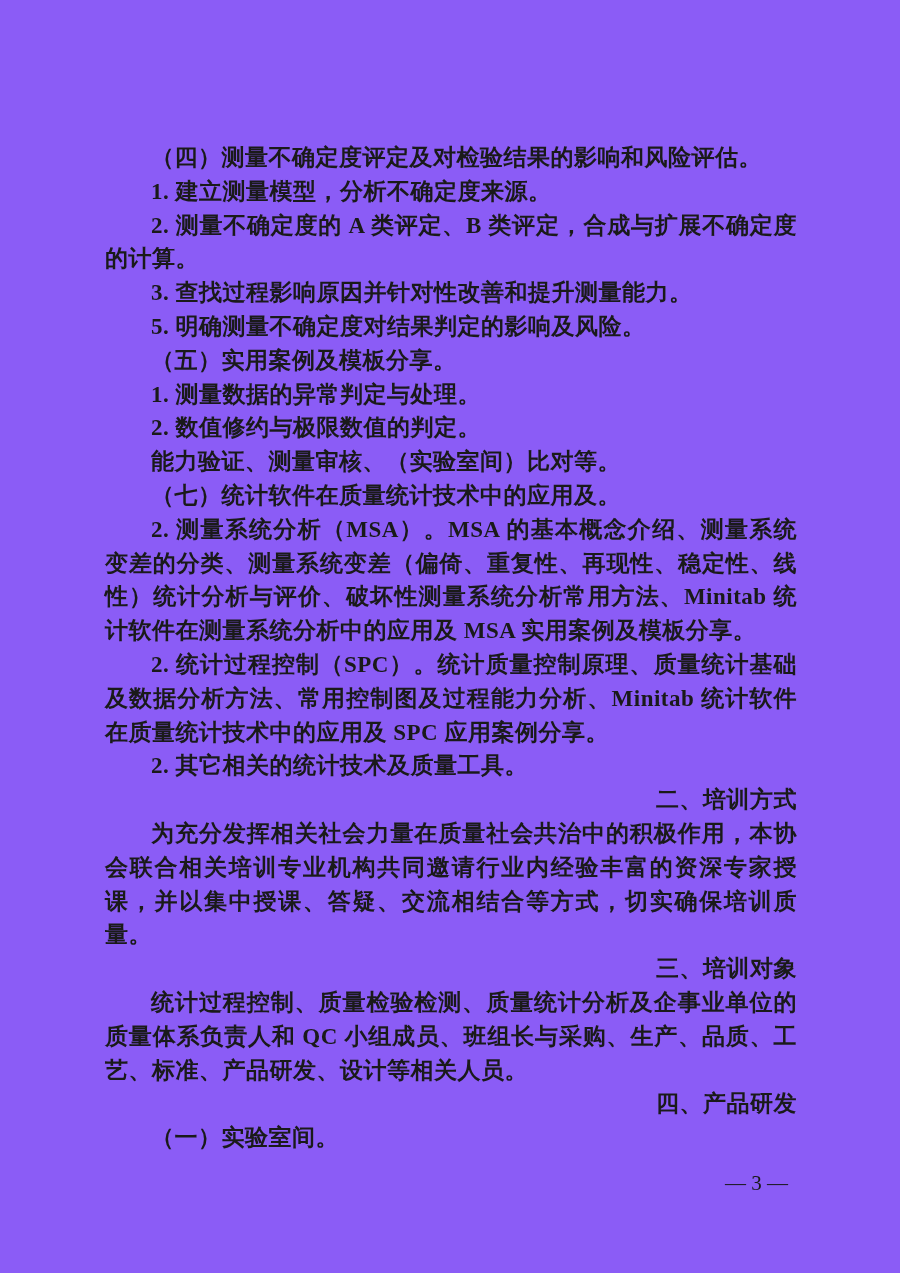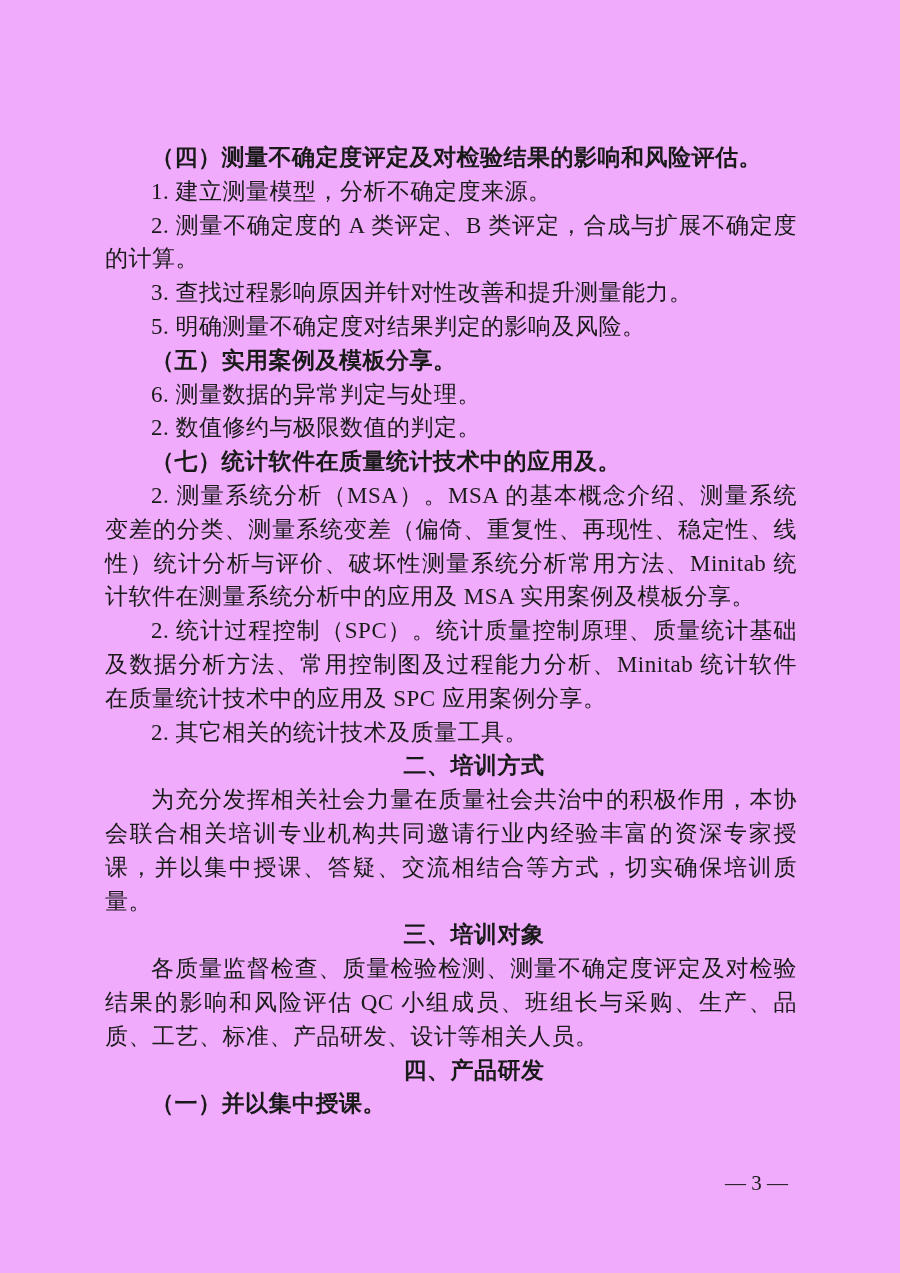--- a/index.html
+++ b/index.html
@@ -5,21 +5,21 @@
   html, body {
     margin: 0;
     padding: 0;
     background: #e8e8e8;
   }
   .page {
     position: relative;
     width: 900px;
     height: 1273px;
     margin: 0 auto;
-    background: #f0abfc;
+    background: #8b5cf6;
     overflow: hidden;
     color: #1a1a1a;
     font-family: "Liberation Serif", "DejaVu Serif", serif;
   }
   .content {
     position: absolute;
     left: 105px;
     top: 141px;
     width: 692px;
   }
@@ -33,28 +33,28 @@
     text-justify: inter-ideograph;
     word-break: break-all;
   }
   
   .content p.kai {
     font-weight: bold;
     letter-spacing: 0.5px;
   }
   
   .content p.body {
-    font-weight: normal;
+    font-weight: bold;
     letter-spacing: 0.5px;
   }
   
   .content p.hei {
     font-family: "Liberation Sans", "DejaVu Sans", sans-serif;
     font-weight: bold;
-    text-align: center;
+    text-align: right;
     letter-spacing: 0.5px;
   }
   .page-footer {
     position: absolute;
     top: 1170px;
     right: 112px;
     font-size: 21px;
     line-height: 26px;
     color: #1a1a1a;
     font-family: "Liberation Serif", "DejaVu Serif", serif;
@@ -64,27 +64,28 @@
 <body>
 
 <div class="page">
   <div class="content" id="paragraphs">
       <p class="kai">（四）测量不确定度评定及对检验结果的影响和风险评估。</p>
       <p class="body">1. 建立测量模型，分析不确定度来源。</p>
       <p class="body">2. 测量不确定度的 A 类评定、B 类评定，合成与扩展不确定度的计算。</p>
       <p class="body">3. 查找过程影响原因并针对性改善和提升测量能力。</p>
       <p class="body">5. 明确测量不确定度对结果判定的影响及风险。</p>
       <p class="kai">（五）实用案例及模板分享。</p>
-      <p class="body">6. 测量数据的异常判定与处理。</p>
+      <p class="body">1. 测量数据的异常判定与处理。</p>
       <p class="body">2. 数值修约与极限数值的判定。</p>
+      <p class="body">能力验证、测量审核、（实验室间）比对等。</p>
       <p class="kai">（七）统计软件在质量统计技术中的应用及。</p>
       <p class="body">2. 测量系统分析（MSA）。MSA 的基本概念介绍、测量系统变差的分类、测量系统变差（偏倚、重复性、再现性、稳定性、线性）统计分析与评价、破坏性测量系统分析常用方法、Minitab 统计软件在测量系统分析中的应用及 MSA 实用案例及模板分享。</p>
       <p class="body">2. 统计过程控制（SPC）。统计质量控制原理、质量统计基础及数据分析方法、常用控制图及过程能力分析、Minitab 统计软件在质量统计技术中的应用及 SPC 应用案例分享。</p>
       <p class="body">2. 其它相关的统计技术及质量工具。</p>
       <p class="hei">二、培训方式</p>
       <p class="body">为充分发挥相关社会力量在质量社会共治中的积极作用，本协会联合相关培训专业机构共同邀请行业内经验丰富的资深专家授课，并以集中授课、答疑、交流相结合等方式，切实确保培训质量。</p>
       <p class="hei">三、培训对象</p>
-      <p class="body">各质量监督检查、质量检验检测、测量不确定度评定及对检验结果的影响和风险评估 QC 小组成员、班组长与采购、生产、品质、工艺、标准、产品研发、设计等相关人员。</p>
+      <p class="body">统计过程控制、质量检验检测、质量统计分析及企事业单位的质量体系负责人和 QC 小组成员、班组长与采购、生产、品质、工艺、标准、产品研发、设计等相关人员。</p>
       <p class="hei">四、产品研发</p>
-      <p class="kai">（一）并以集中授课。</p>
+      <p class="kai">（一）实验室间。</p>
     </div>
   <div class="page-footer">— 3 —</div>
 </div>
 
 </body></html>

